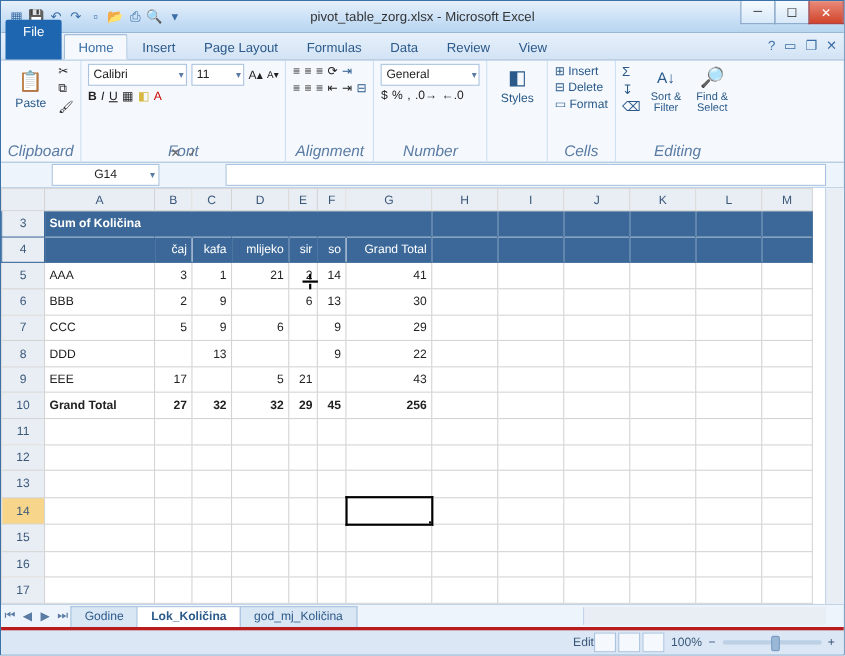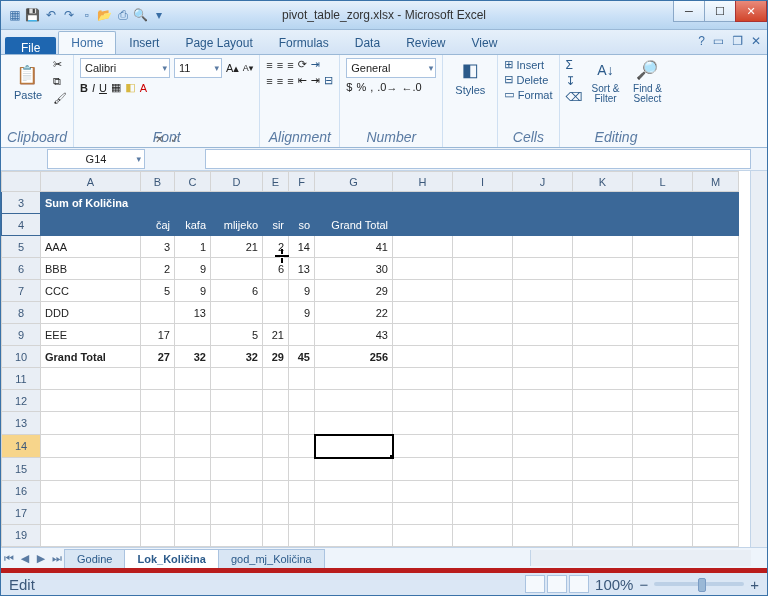--- a/index.html
+++ b/index.html
@@ -8,21 +8,21 @@
   .titlebar{height:28px;background:linear-gradient(to bottom,#e6f0fa 0%,#cde2f7 50%,#b7d5f0 100%);display:flex;align-items:center;position:relative;border-bottom:1px solid #9ab8d6;}
   .qat{display:flex;align-items:center;gap:2px;padding-left:6px;}
   .qat .qicon{width:16px;height:16px;display:flex;align-items:center;justify-content:center;font-size:12px;color:#3a6ea5;}
   .title-text{position:absolute;left:0;right:0;text-align:center;font-size:12px;color:#333;pointer-events:none;}
   .winbtns{position:absolute;right:0;top:0;display:flex;}
   .winbtn{width:30px;height:20px;border:1px solid #8aa8c8;border-top:none;margin-left:-1px;background:linear-gradient(to bottom,#f5faff,#d8e8f8);display:flex;align-items:center;justify-content:center;font-size:11px;}
   .winbtn.max{background:linear-gradient(to bottom,#f5faff,#d8e8f8);}
   .winbtn.close{background:linear-gradient(to bottom,#e98a7a,#d1442a);color:#fff;border-color:#a33;}
   
   .tabsrow{height:24px;background:linear-gradient(to bottom,#e6f0fa,#d3e3f5);display:flex;align-items:flex-end;padding-left:4px;gap:0;border-bottom:1px solid #9ab8d6;position:relative;}
-  .filebtn{background:#1e66b0;color:#fff;height:17px;line-height:22px;padding:0 16px;font-size:12px;border-radius:2px 2px 0 0;margin-right:2px;}
+  .filebtn{background:#1e66b0;color:#fff;height:36px;line-height:22px;padding:0 16px;font-size:12px;border-radius:2px 2px 0 0;margin-right:2px;}
   .tab{height:22px;line-height:22px;padding:0 12px;font-size:12px;color:#2b5a8a;border:1px solid transparent;border-bottom:none;}
   .tab.active{background:#f5f9fd;border-color:#9ab8d6;color:#3b6ea5;border-radius:2px 2px 0 0;}
   .helpicons{position:absolute;right:6px;top:4px;display:flex;gap:8px;color:#3b6ea5;font-size:12px;}
   
   .ribbon{height:92px;background:#f5f9fd;border-bottom:1px solid #9ab8d6;display:flex;}
   .group{border-right:1px solid #cfe0f2;display:flex;flex-direction:column;justify-content:space-between;padding:3px 6px 0 6px;}
   .group .glabel{font-size:14px;color:#5a7ba3;text-align:center;padding:2px 0 2px 0;border-top:1px solid transparent;font-style:italic;}
   .grow{display:flex;align-items:center;gap:4px;}
   .bigbtn{display:flex;flex-direction:column;align-items:center;justify-content:center;width:42px;font-size:11px;color:#2b5a8a;gap:2px;}
   .bigbtn .ic{width:24px;height:24px;display:flex;align-items:center;justify-content:center;font-size:18px;}
@@ -63,21 +63,21 @@
   .cursor-plus::after{top:6px;left:0;height:2px;width:14px;}
   .cursor-plus span{position:absolute;left:5px;top:5px;width:4px;height:4px;background:#fff;}
   .vsb{position:absolute;right:0;top:0;bottom:0;width:16px;background:#e9eef5;border-left:1px solid #c2d4e8;}
   
   .sheetbar{height:20px;background:#eef4fb;border-top:1px solid #c2d4e8;display:flex;align-items:center;font-size:11px;position:relative;}
   .navbtn{width:16px;text-align:center;color:#5a7ba3;}
   .stab{padding:0 12px;height:18px;line-height:18px;border:1px solid #aac3e0;border-bottom:none;background:#d9e6f4;color:#2b5a8a;margin-left:-1px;position:relative;}
   .stab.active{background:#fff;font-weight:bold;}
   .hsb{position:absolute;right:16px;width:220px;height:16px;background:#e9eef5;border-left:1px solid #c2d4e8;}
   
-  .status{height:22px;background:#dbe7f5;border-top:5px solid #b91c1c;display:flex;align-items:center;justify-content:space-between;padding:0 8px;font-size:15px;color:#3b587a;}
+  .status{height:22px;background:#dbe7f5;border-top:3px solid #b91c1c;display:flex;align-items:center;justify-content:flex-end;padding:0 8px;font-size:11px;color:#3b587a;}
   .zoom{display:flex;align-items:center;gap:6px;}
   .slider{width:90px;height:4px;background:#bcd0e6;position:relative;border-radius:2px;}
   .slider::after{content:"";position:absolute;left:44px;top:-4px;width:6px;height:12px;background:#9ab8d6;border:1px solid #7a9cc4;border-radius:2px;}
   .viewbtns{display:flex;gap:2px;}
   .viewbtn{width:18px;height:16px;border:1px solid #aac3e0;background:#f5f9fd;}
 </style>
 </head>
 <body>
 
 <div class="window">
@@ -501,36 +501,20 @@
             <td></td>
             <td></td>
             <td></td>
             <td></td>
             <td></td>
             <td></td>
             <td></td>
             <td></td>
             <td></td>
           </tr>
-          <tr>
-            <td class="rowh">19</td>
-            <td></td>
-            <td></td>
-            <td></td>
-            <td></td>
-            <td></td>
-            <td></td>
-            <td></td>
-            <td></td>
-            <td></td>
-            <td></td>
-            <td></td>
-            <td></td>
-            <td></td>
-          </tr>
         </tbody>
     </table>
     <div class="cursor-plus">
         <span></span>
       </div>
     <div class="vsb"></div>
   </div>
 
   <div class="sheetbar">
     <span class="navbtn">⏮</span>

